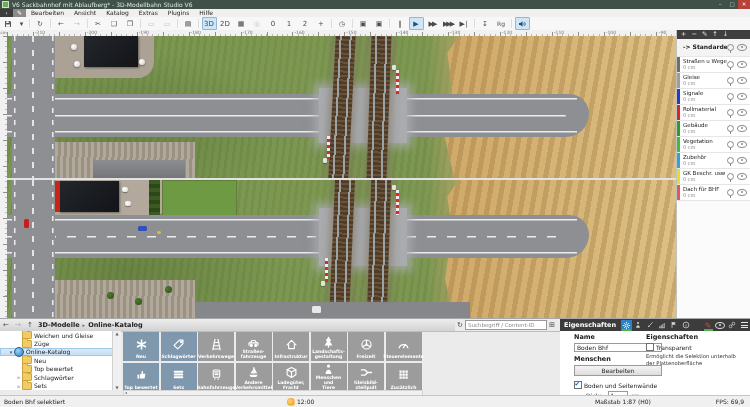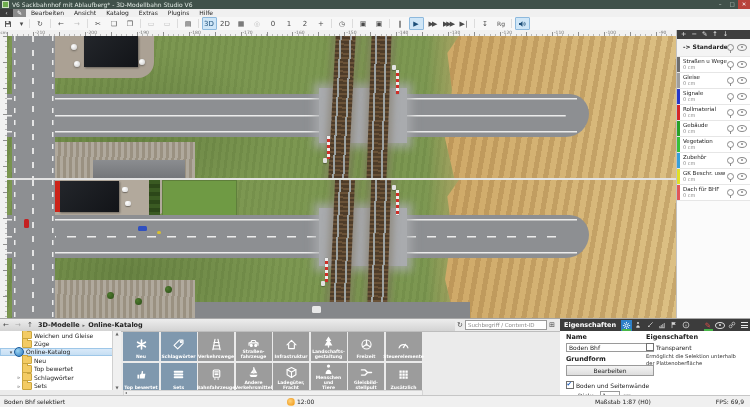--- a/index.html
+++ b/index.html
@@ -130,21 +130,21 @@
   .props-title{font-weight:bold;margin:0 4px 0 4px;}
   .ibtn{position:relative;width:11px;height:11px;display:flex;align-items:center;justify-content:center;margin:0 0.5px;}
   .ibtn.gear{background:#2e80c8;}
   .ibtn.uline::after{content:"";position:absolute;bottom:0;left:1px;right:1px;height:1.5px;background:#49b649;}
   .ibtn .weye{width:8px;height:5px;border:1px solid #dcdcdc;border-radius:50%;position:relative;}
   .ibtn .weye::after{content:"";position:absolute;top:1px;left:2.6px;width:2px;height:2px;background:#dcdcdc;border-radius:50%;}
   .burger{width:7px;height:6px;background:repeating-linear-gradient(180deg,#e8e8e8 0 1.2px,rgba(0,0,0,0) 1.2px 2.6px);}
   .redpen{color:#e85048;font-size:7.5px;}
   .props-body{position:absolute;left:0;top:12px;right:0;bottom:0;font-size:6px;color:#1a1a1a;}
   .plabel{font-weight:bold;font-size:6.5px;}
-  .pcol-l{position:absolute;left:6px;top:2px;width:95px;}
+  .pcol-l{position:absolute;left:14px;top:2px;width:95px;}
   .pcol-r{position:absolute;left:86px;top:2px;width:100px;}
   .pinput{width:88px;height:9px;border:1px solid #9a9a9a;background:#fff;font-size:6px;padding:0 2px;margin:2px 0 3px 0;
           font-family:"DejaVu Sans","Liberation Sans",sans-serif;color:#222;box-sizing:border-box;}
   .pbutton{width:88px;height:11px;background:linear-gradient(#f4f4f4,#dddddd);border:1px solid #9a9a9a;font-size:6px;
            font-family:"DejaVu Sans","Liberation Sans",sans-serif;color:#222;margin:2px 0 3px 0;}
   .cbrow{display:flex;align-items:center;gap:2px;margin:2px 0;}
   .cb{width:6px;height:6px;border:1px solid #707070;background:#fff;flex:none;position:relative;}
   .cb.on::after{content:"✔";position:absolute;left:-0.5px;top:-2px;font-size:6.5px;color:#2b66bd;}
   .dickerow{display:flex;align-items:center;gap:3px;margin-top:2px;margin-left:12px;}
   .dinput{width:20px;height:8px;border:1px solid #9a9a9a;font-size:6px;text-align:left;padding:0 2px;
@@ -653,21 +653,21 @@
           </svg>
       </span>
       <span class="ibtn">
           <span class="burger"></span>
         </span>
     </div>
     <div class="props-body">
       <div class="pcol-l">
         <div class="plabel">Name</div>
         <input class="pinput" value="Boden Bhf" style="">
-        <div class="plabel">Grundform</div>
+        <div class="plabel">Menschen</div>
         <button class="pbutton">Bearbeiten</button>
         <div class="cbrow">
           <span class="cb on"></span>
           <span>Boden und Seitenwände</span>
         </div>
         <div class="dickerow">
           <span>Dicke:</span>
           <input class="dinput" value="1" style="">
           <span>cm</span>
         </div>

